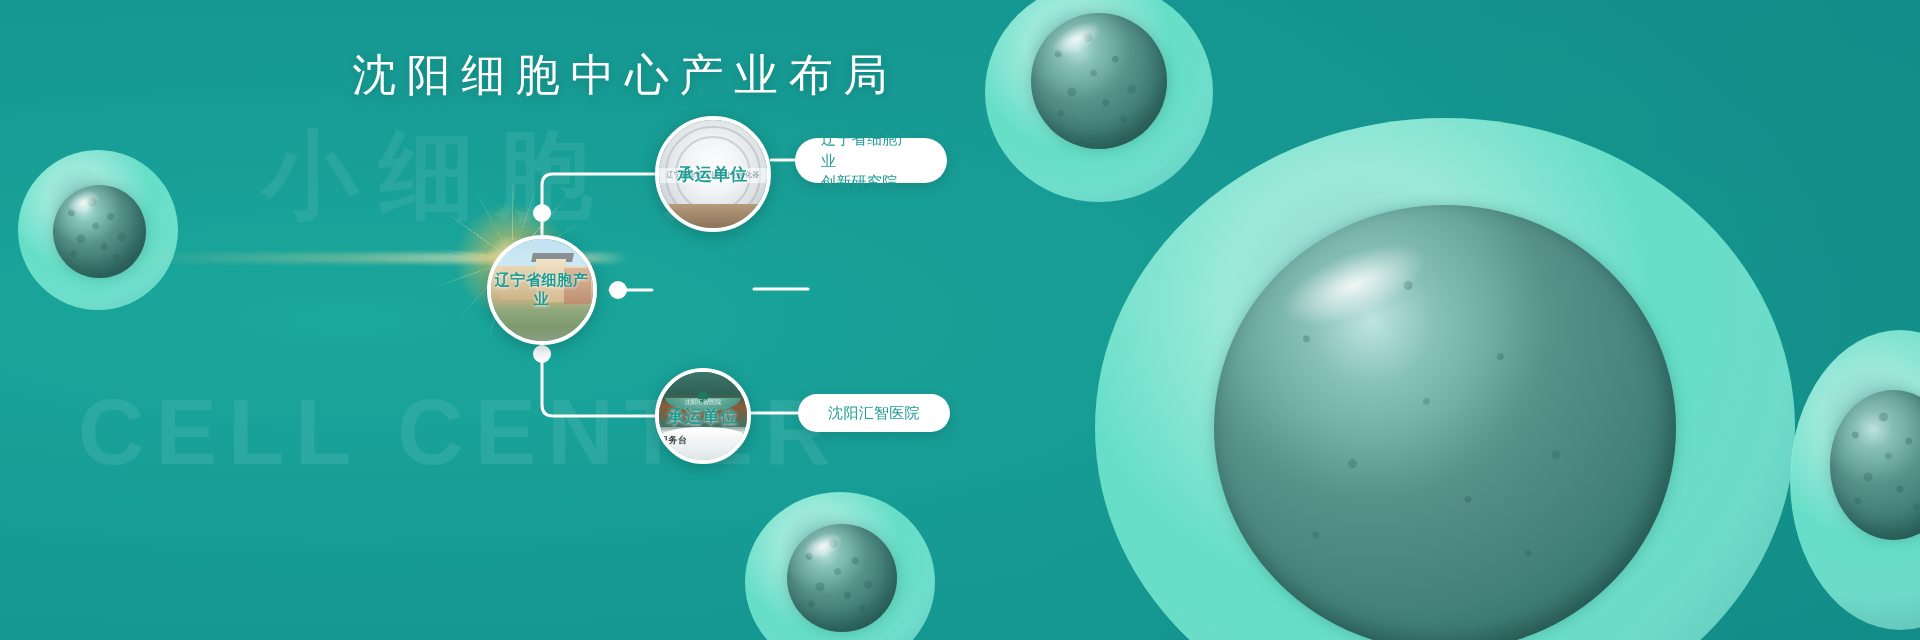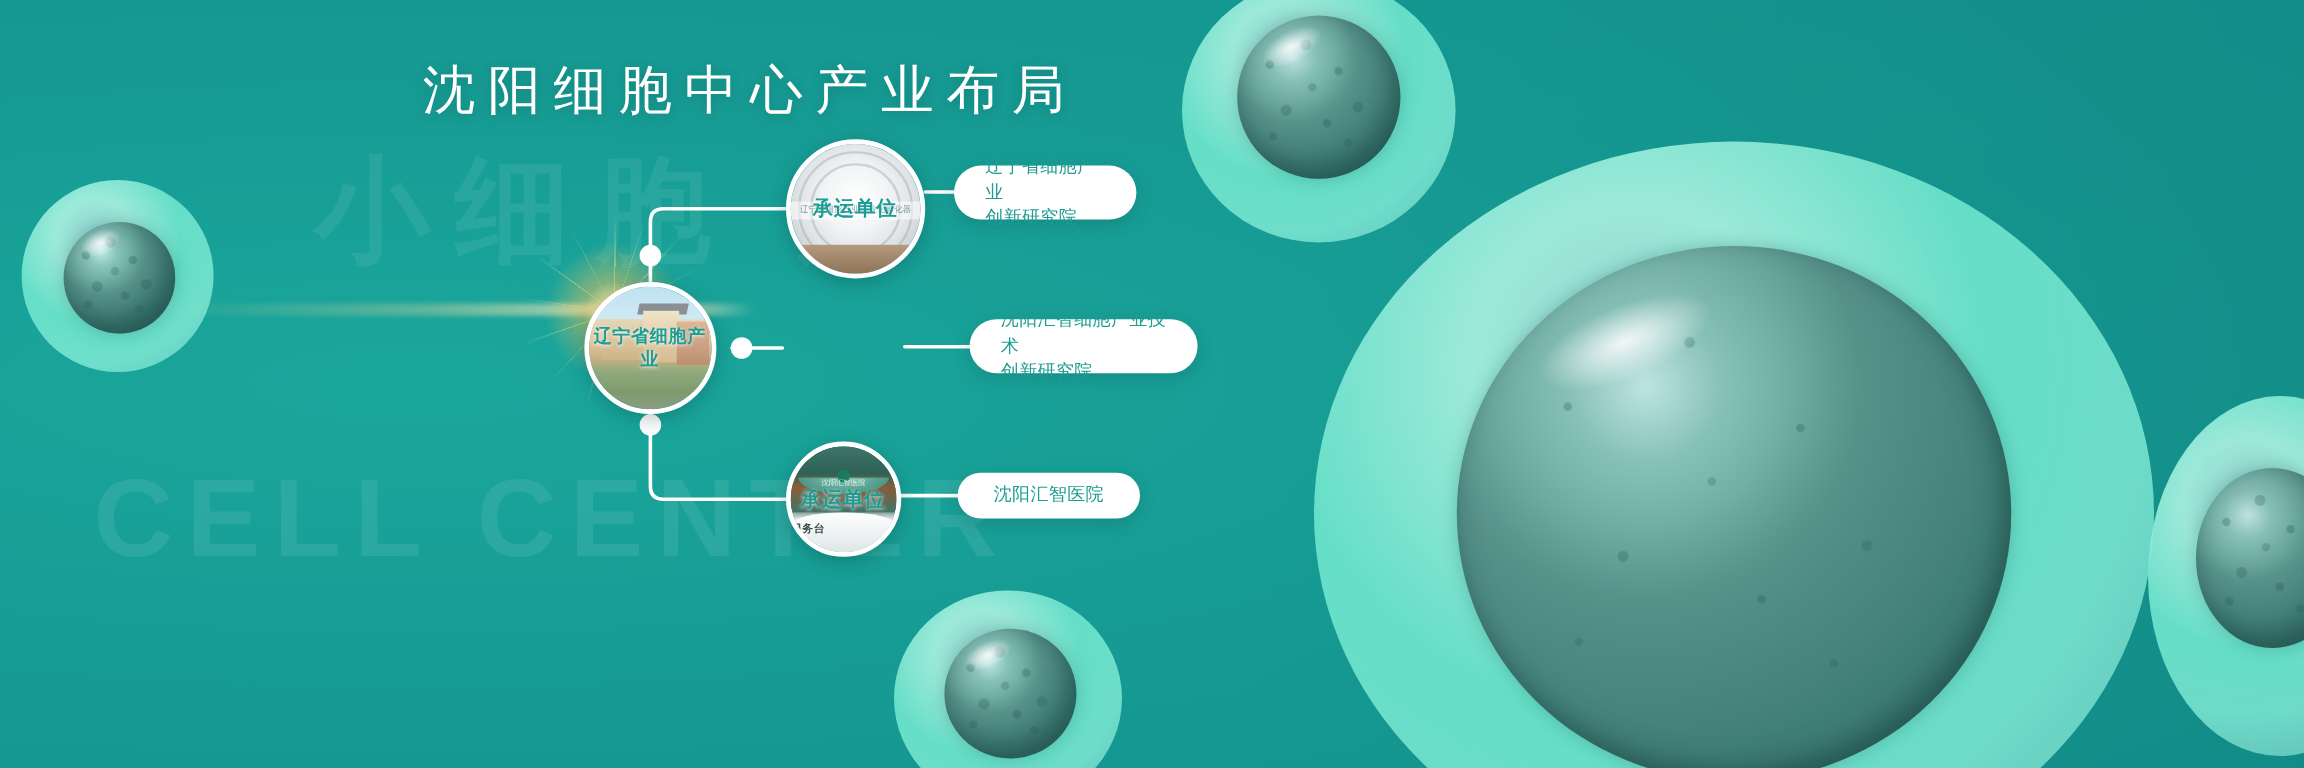--- a/index.html
+++ b/index.html
@@ -299,21 +299,17 @@
     </div>
     <div class="subtxt-band">沈阳汇智医院</div>
     <div class="cap">承运单位</div>
     <div class="sub">服务台</div>
   </div>
 
   <div class="pill" id="pill-incubator">
     <span class="txt">辽宁省细胞产业
 创新研究院</span>
   </div>
-  <div class="pill" id="pill-institute">
-    <span class="txt">沈阳汇智细胞产业技术
-创新研究院</span>
-  </div>
   <div class="pill" id="pill-hospital">
     <span class="txt">沈阳汇智医院</span>
   </div>
 
 </div>
 
 </body></html>

